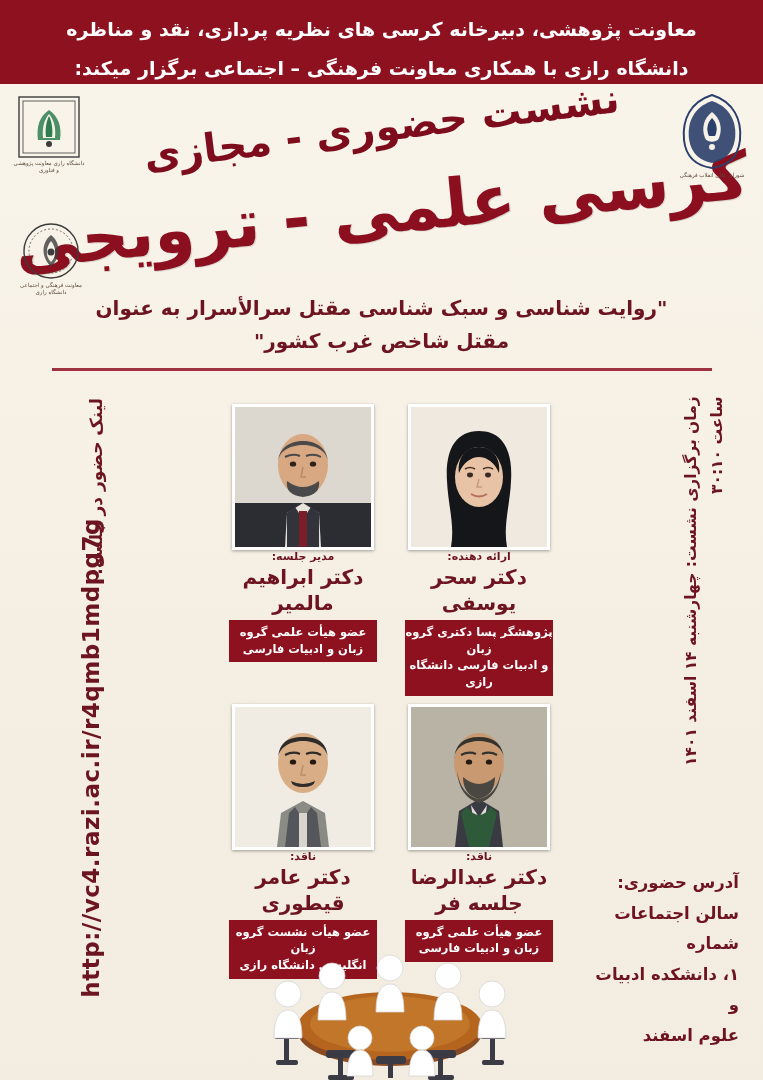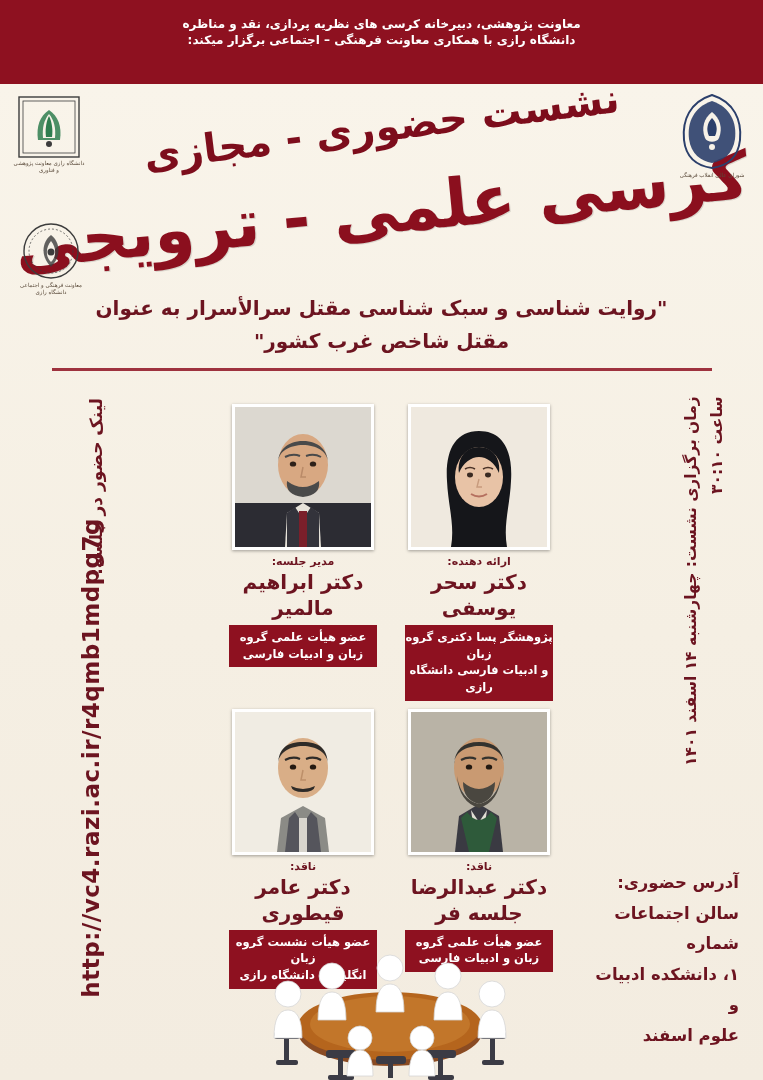--- a/index.html
+++ b/index.html
@@ -22,27 +22,27 @@
     position: absolute;
     top: 0; left: 0;
     width: 763px;
     height: 84px;
     background: #8e1120;
     color: #ffffff;
     text-align: center;
     direction: rtl;
   }
   .header-line {
-    font-size: 12px;
+    font-size: 19px;
     font-weight: bold;
     letter-spacing: 0px;
     line-height: 1.3;
   }
   .header-line.l1 { margin-top: 17px; }
-  .header-line.l2 { }
+  .header-line.l2 { margin-top: 14px; }
 
   
   .body-bg {
     position: absolute;
     top: 84px; left: 0;
     width: 763px;
     height: 996px;
     background: #f7f2e8;
   }
   
@@ -192,21 +192,20 @@
     width: 136px;
     height: 140px;
     margin: 0 auto;
     border: 3px solid #ffffff;
     box-shadow: 0 1px 3px rgba(0,0,0,.35);
     overflow: hidden;
     background: #cfc9bd;
   }
   .photo svg { display: block; }
   .role {
-    margin-top: 5px;
     font-size: 11px;
     color: #6d1420;
     font-weight: bold;
   }
   .pname {
     font-size: 20px;
     font-weight: bold;
     color: #6d1420;
     line-height: 1.3;
     margin-top: 1px;

